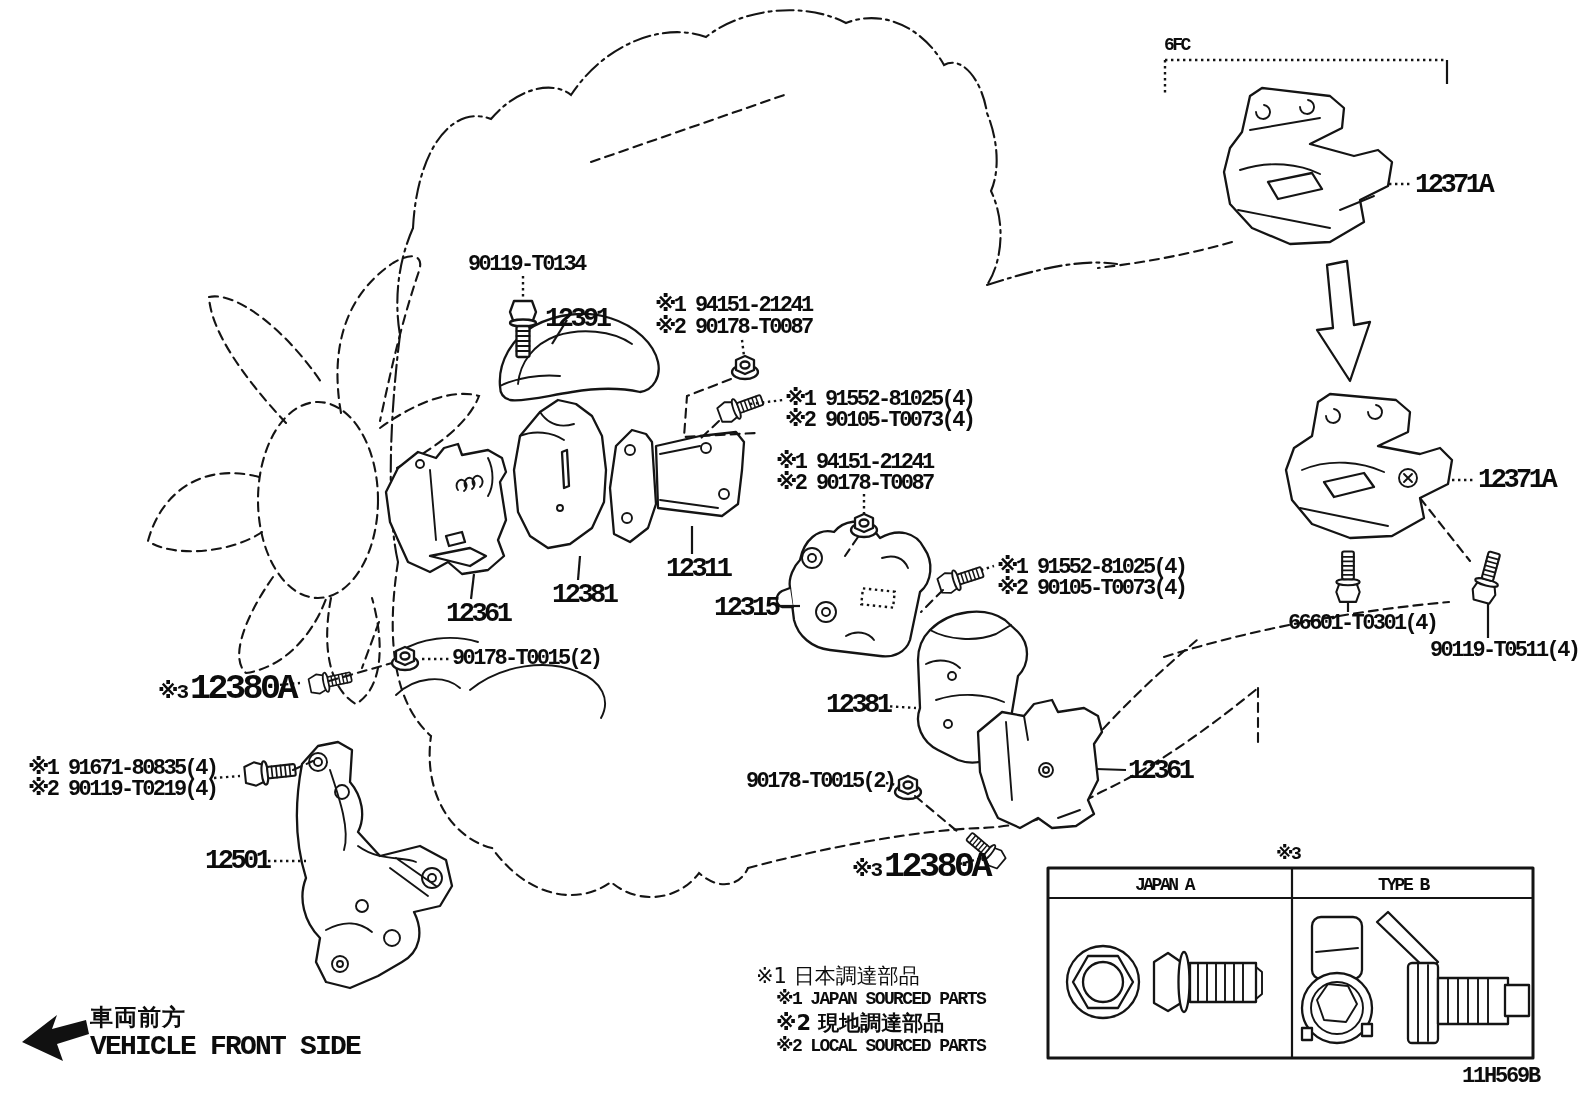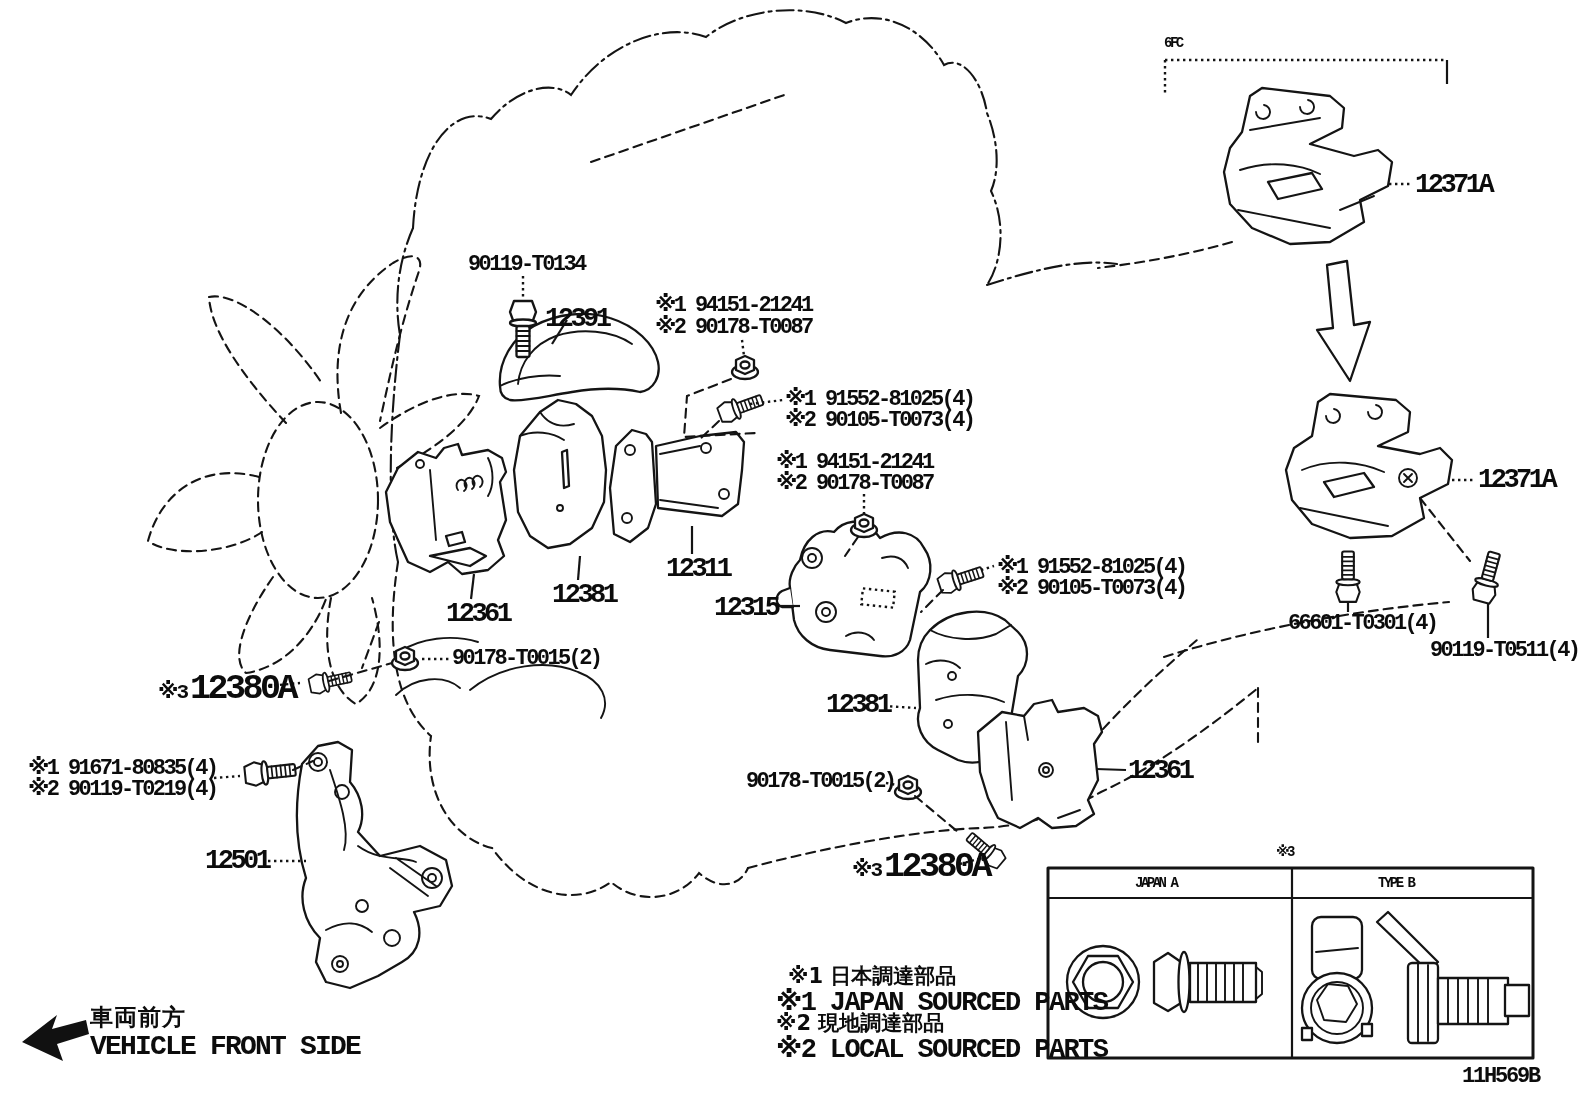--- a/index.html
+++ b/index.html
@@ -6,23 +6,23 @@
   .canvas{position:relative;width:1592px;height:1099px;background:#fff;overflow:hidden;
           font-family:"Liberation Mono","DejaVu Sans",monospace;color:#0c0c0c;}
   .canvas svg.art{position:absolute;left:0;top:0;}
   .lbl{position:absolute;white-space:nowrap;font-weight:bold;line-height:1.0;color:#0c0c0c;}
   .small{font-size:22px;letter-spacing:-2.6px;}
   .big{font-size:27px;letter-spacing:-3.5px;}
   .mix{display:flex;align-items:baseline;gap:3px;}
   .mix .pre{font-size:21px;letter-spacing:-2px;font-weight:bold;}
   .mix .main{font-size:35px;letter-spacing:-3.5px;font-weight:bold;}
   .jp{font-family:"DejaVu Sans",sans-serif;font-size:23px;letter-spacing:1px;font-weight:bold;}
-  .leg{font-size:27px;letter-spacing:-1.6px;}
+  .leg{font-size:18px;letter-spacing:-1.6px;}
   .leg-jp{font-family:"DejaVu Sans",sans-serif;font-size:21px;letter-spacing:0;}
-  .hdr{font-size:14px;letter-spacing:-2.5px;}
+  .hdr{font-size:18px;letter-spacing:-2.5px;}
   
   .p{fill:#fff;stroke:#141414;stroke-width:2.3;stroke-linejoin:round;stroke-linecap:round;}
   .ln{fill:none;stroke:#141414;stroke-width:2.3;stroke-linejoin:round;stroke-linecap:round;}
   .thin{stroke-width:1.9;}
   .dsh{fill:none;stroke:#141414;stroke-width:2.1;stroke-dasharray:9 6;stroke-linecap:round;}
   .ddot{fill:none;stroke:#141414;stroke-width:2.1;stroke-dasharray:17 5 3 5;stroke-linecap:round;}
   .dot{fill:none;stroke:#141414;stroke-width:2.4;stroke-dasharray:2.4 3.6;}
   .sld{fill:none;stroke:#141414;stroke-width:2.2;}
   .blk{fill:#111;stroke:none;}
 </style>
@@ -281,21 +281,21 @@
   <span class="main">12380A</span>
 </div>
 <div class="lbl small" style="left:28px;top:758px">※1 91671-80835(4)</div>
 <div class="lbl small" style="left:28px;top:779px">※2 90119-T0219(4)</div>
 <div class="lbl big" style="left:205px;top:848px">12501</div>
 
 <div class="lbl hdr" style="left:1164px;top:36px">6FC</div>
 <div class="lbl jp" style="left:90px;top:1006px">車両前方</div>
 <div class="lbl small" style="left:90px;top:1033px;font-size:28px;letter-spacing:-1.8px">VEHICLE FRONT SIDE</div>
 
-<div class="lbl leg-jp" style="left:788px;top:966px;font-weight:bold">※1 日本調達部品</div>
+<div class="lbl leg-jp" style="left:756px;top:966px;font-weight:normal">※1 日本調達部品</div>
 <div class="lbl leg" style="left:776px;top:990px">※1 JAPAN SOURCED PARTS</div>
 <div class="lbl leg-jp" style="left:776px;top:1013px;font-weight:bold">※2 現地調達部品</div>
 <div class="lbl leg" style="left:776px;top:1037px">※2 LOCAL SOURCED PARTS</div>
 
 <div class="lbl hdr" style="left:1276px;top:845px">※3</div>
 <div class="lbl hdr" style="left:1135px;top:876px">JAPAN A</div>
 <div class="lbl hdr" style="left:1378px;top:876px">TYPE B</div>
 
 <div class="lbl small" style="left:1462px;top:1066px;letter-spacing:-2.2px">11H569B</div>
 

